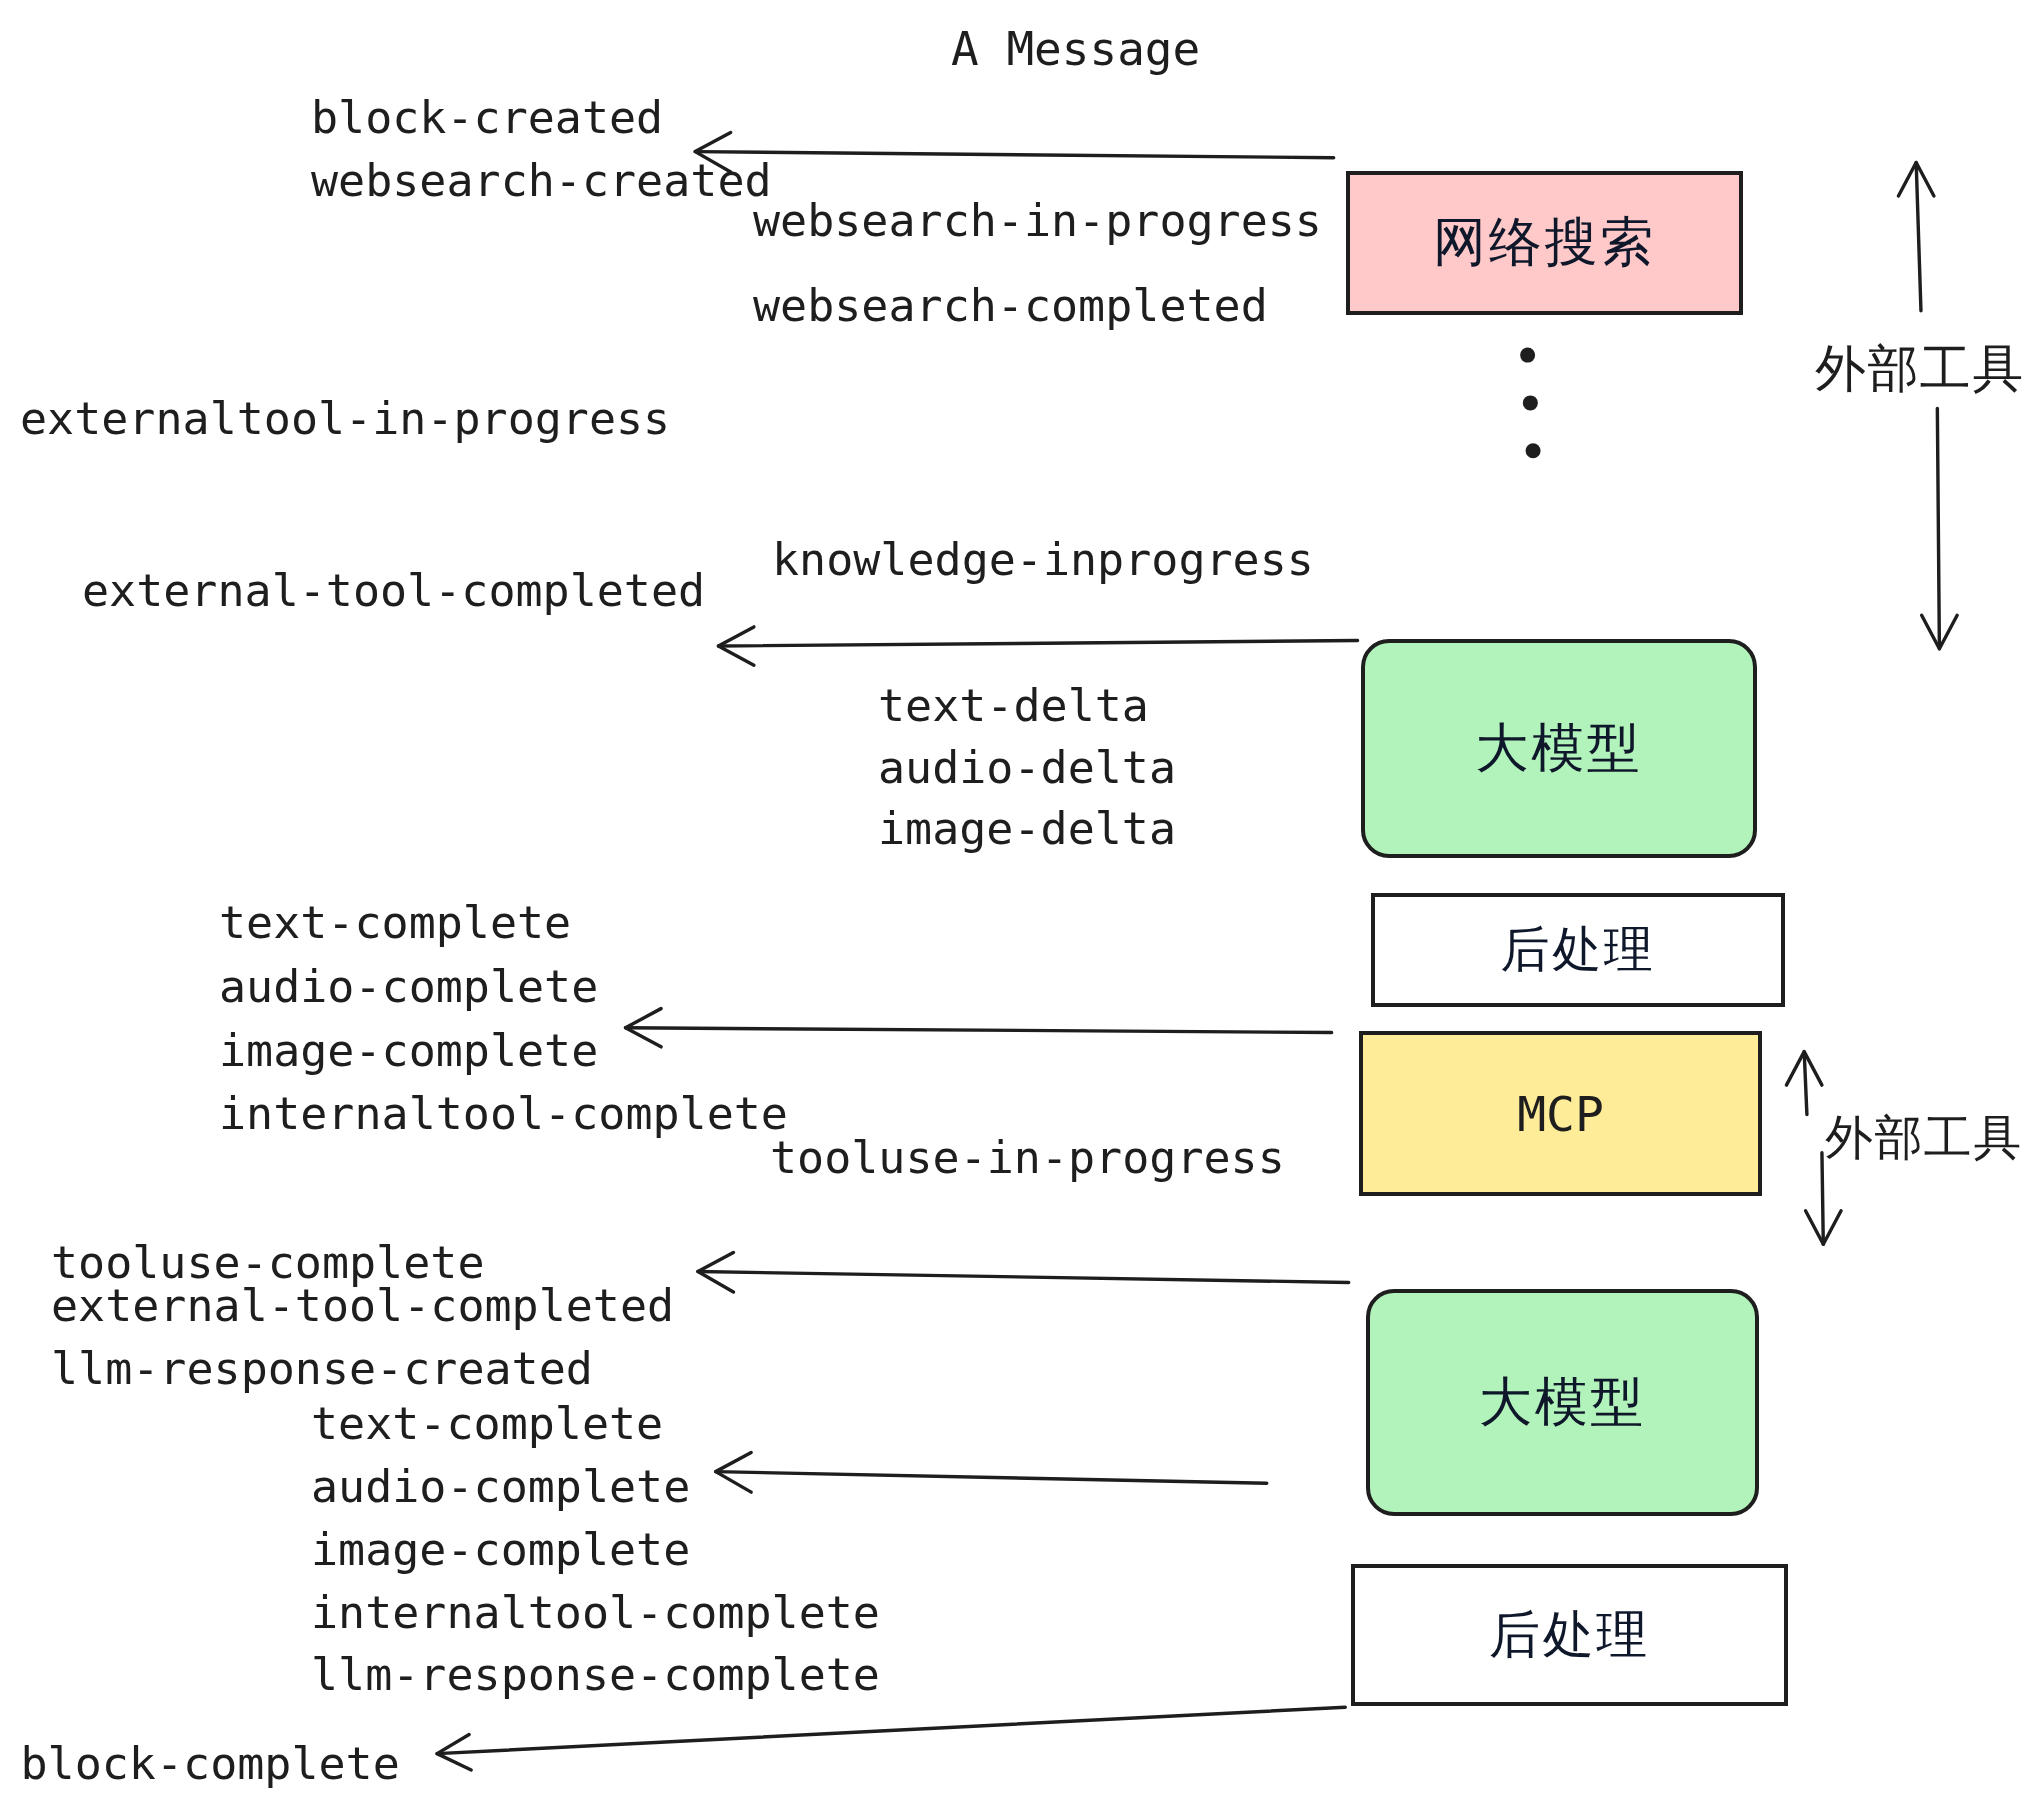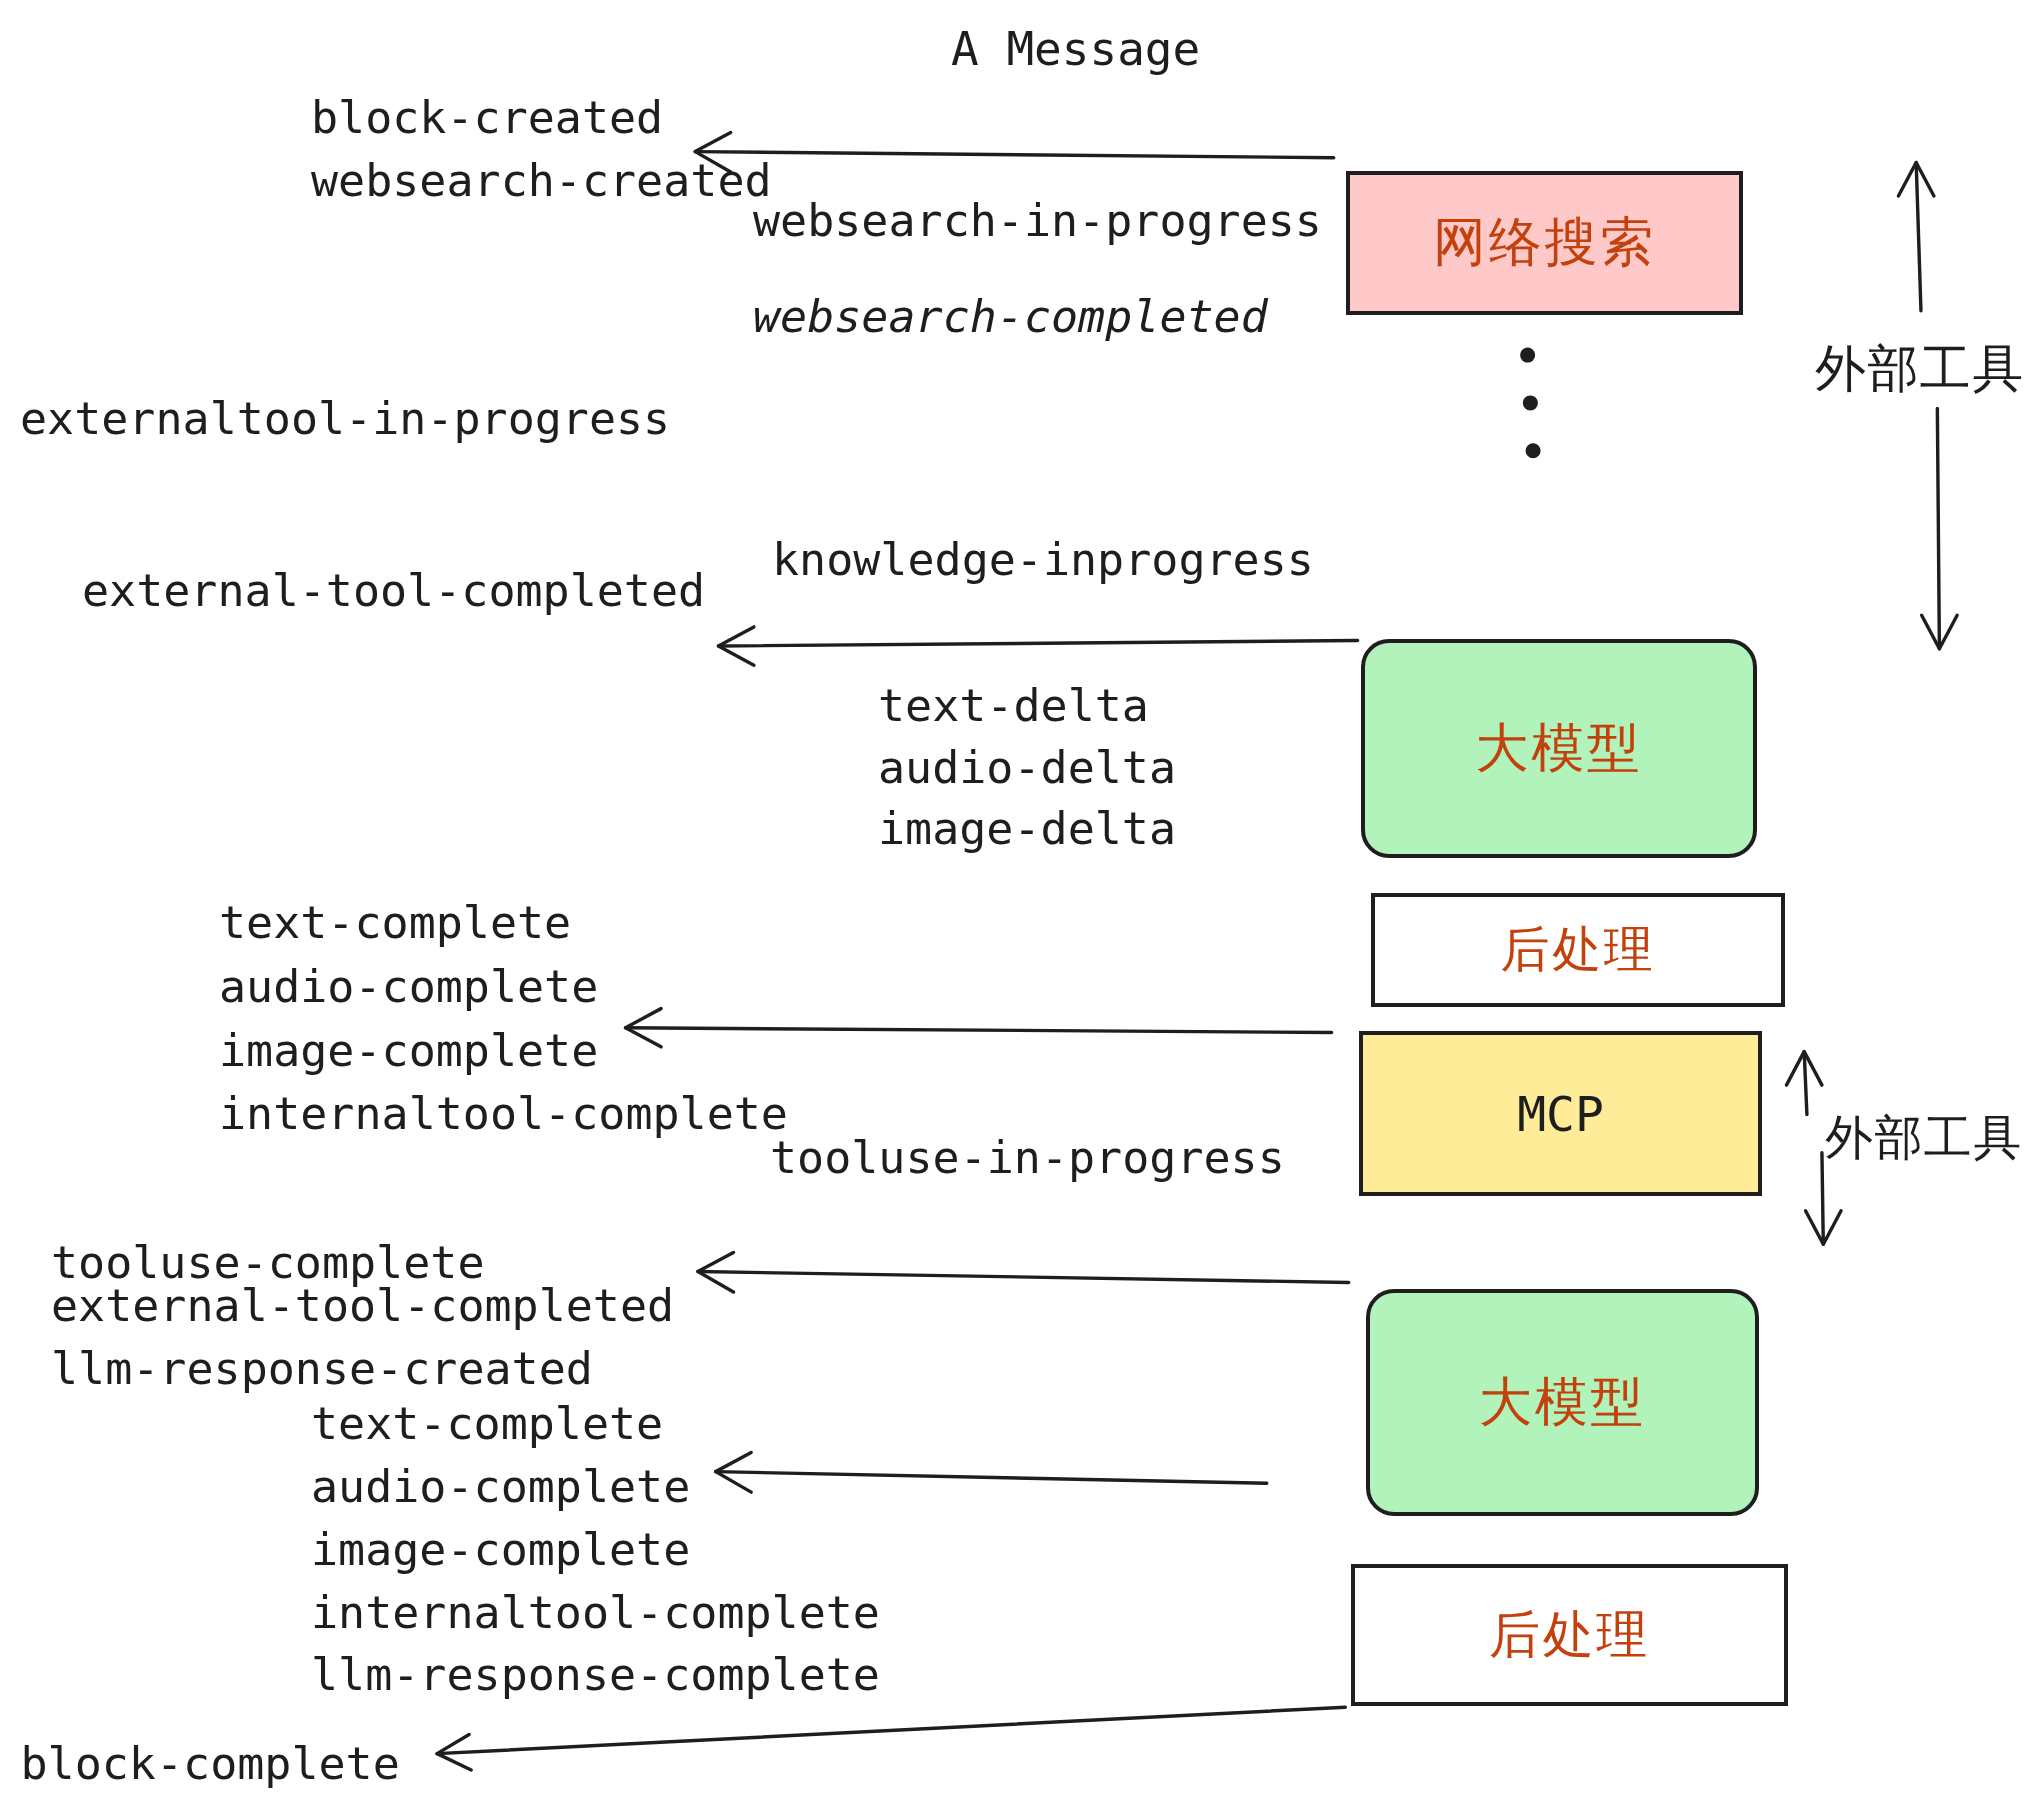--- a/index.html
+++ b/index.html
@@ -2,21 +2,21 @@
 <html style="--stroke: #1e1e1e; --pink: #ffc9c9; --green: #b2f2bb; --yellow: #ffec99; --white: #ffffff;font-size:11px"><head>
 <meta charset="utf-8">
 <style>
   html,body{margin:0;padding:0;background:#fff;}
   #stage{position:relative;width:2035px;height:1796px;background:#fff;overflow:hidden;
          font-family:"DejaVu Sans Mono", monospace;color:#1e1e1e;}
   .evt{position:absolute;font-size:45px;line-height:1.05;white-space:pre;color:#1e1e1e;}
   .title{position:absolute;font-size:46px;line-height:1.05;white-space:pre;color:#1e1e1e;}
   .box{position:absolute;border:4.1px solid var(--stroke);box-sizing:border-box;
        display:flex;align-items:center;justify-content:center;}
-  .box .lbl{font-family:"Liberation Sans", sans-serif;font-size:53px;letter-spacing:2.7px;color:#c2410c;}
+  .box .lbl{font-family:"Liberation Sans", sans-serif;font-size:53px;letter-spacing:2.7px;color:#0f172a;}
   .box .lbl-mono{font-family:"DejaVu Sans Mono", monospace;font-size:48px;color:#1e1e1e;}
   .fill-pink{background:var(--pink);}
   .fill-green{background:var(--green);border-radius:28px;}
   .fill-yellow{background:var(--yellow);}
   .fill-white{background:var(--white);}
   .side-note{position:absolute;font-family:"Liberation Sans", sans-serif;font-size:51px;
              letter-spacing:1.4px;color:#1e1e1e;white-space:pre;}
   svg.overlay{position:absolute;left:0;top:0;pointer-events:none;}
   svg.overlay line, svg.overlay polyline{stroke:var(--stroke);stroke-width:5;fill:none;
              stroke-linecap:round;stroke-linejoin:round;}
@@ -25,21 +25,21 @@
 </head>
 <body>
 
 <div id="stage">
 
   <div class="title" style="left:951px;top:24.6px;">A Message</div>
 
   <div class="evt" style="left:311px;top:94px;">block-created</div>
   <div class="evt" style="left:311px;top:157px;">websearch-created</div>
   <div class="evt" style="left:753px;top:197px;">websearch-in-progress</div>
-  <div class="evt" style="left:753px;top:293px;font-style:italic;">websearch-completed</div>
+  <div class="evt" style="left:753px;top:282px;">websearch-completed</div>
   <div class="evt" style="left:20px;top:395px;">externaltool-in-progress</div>
   <div class="evt" style="left:772px;top:536px;">knowledge-inprogress</div>
   <div class="evt" style="left:82px;top:567px;">external-tool-completed</div>
   <div class="evt" style="left:878px;top:682px;">text-delta</div>
   <div class="evt" style="left:878px;top:744px;">audio-delta</div>
   <div class="evt" style="left:878px;top:805px;">image-delta</div>
   <div class="evt" style="left:219px;top:899px;">text-complete</div>
   <div class="evt" style="left:219px;top:963px;">audio-complete</div>
   <div class="evt" style="left:219px;top:1027px;">image-complete</div>
   <div class="evt" style="left:219px;top:1090px;">internaltool-complete</div>

